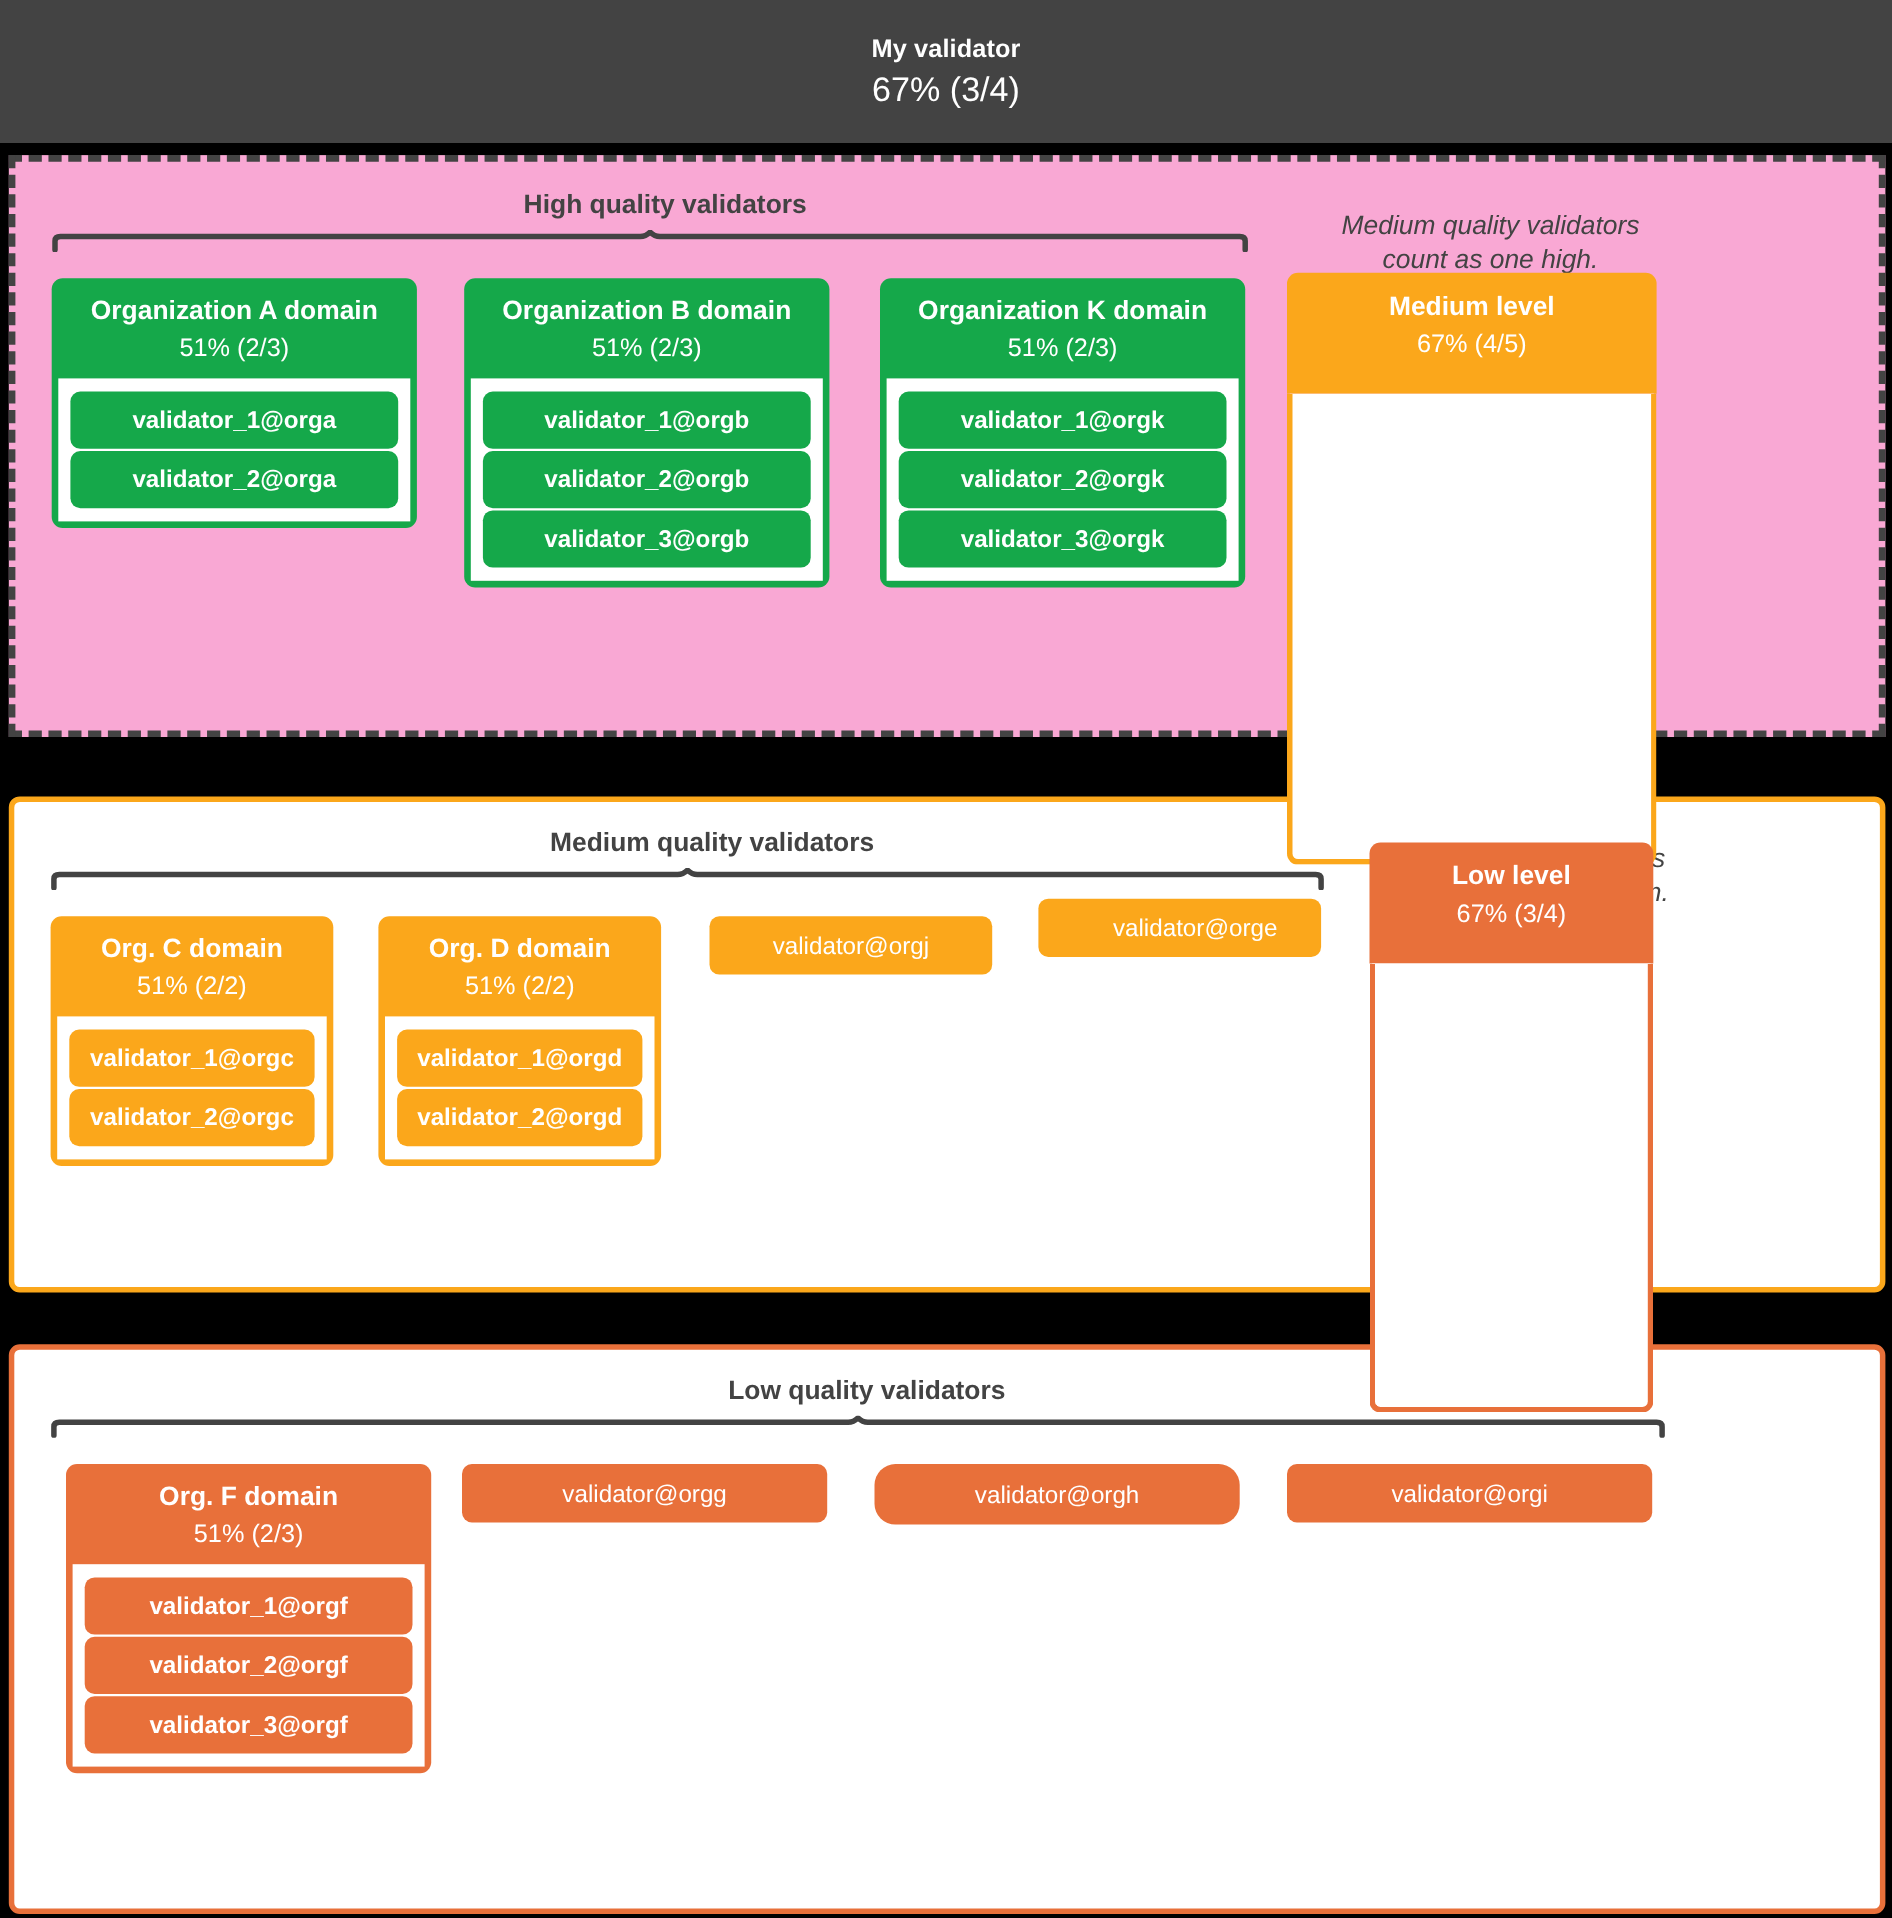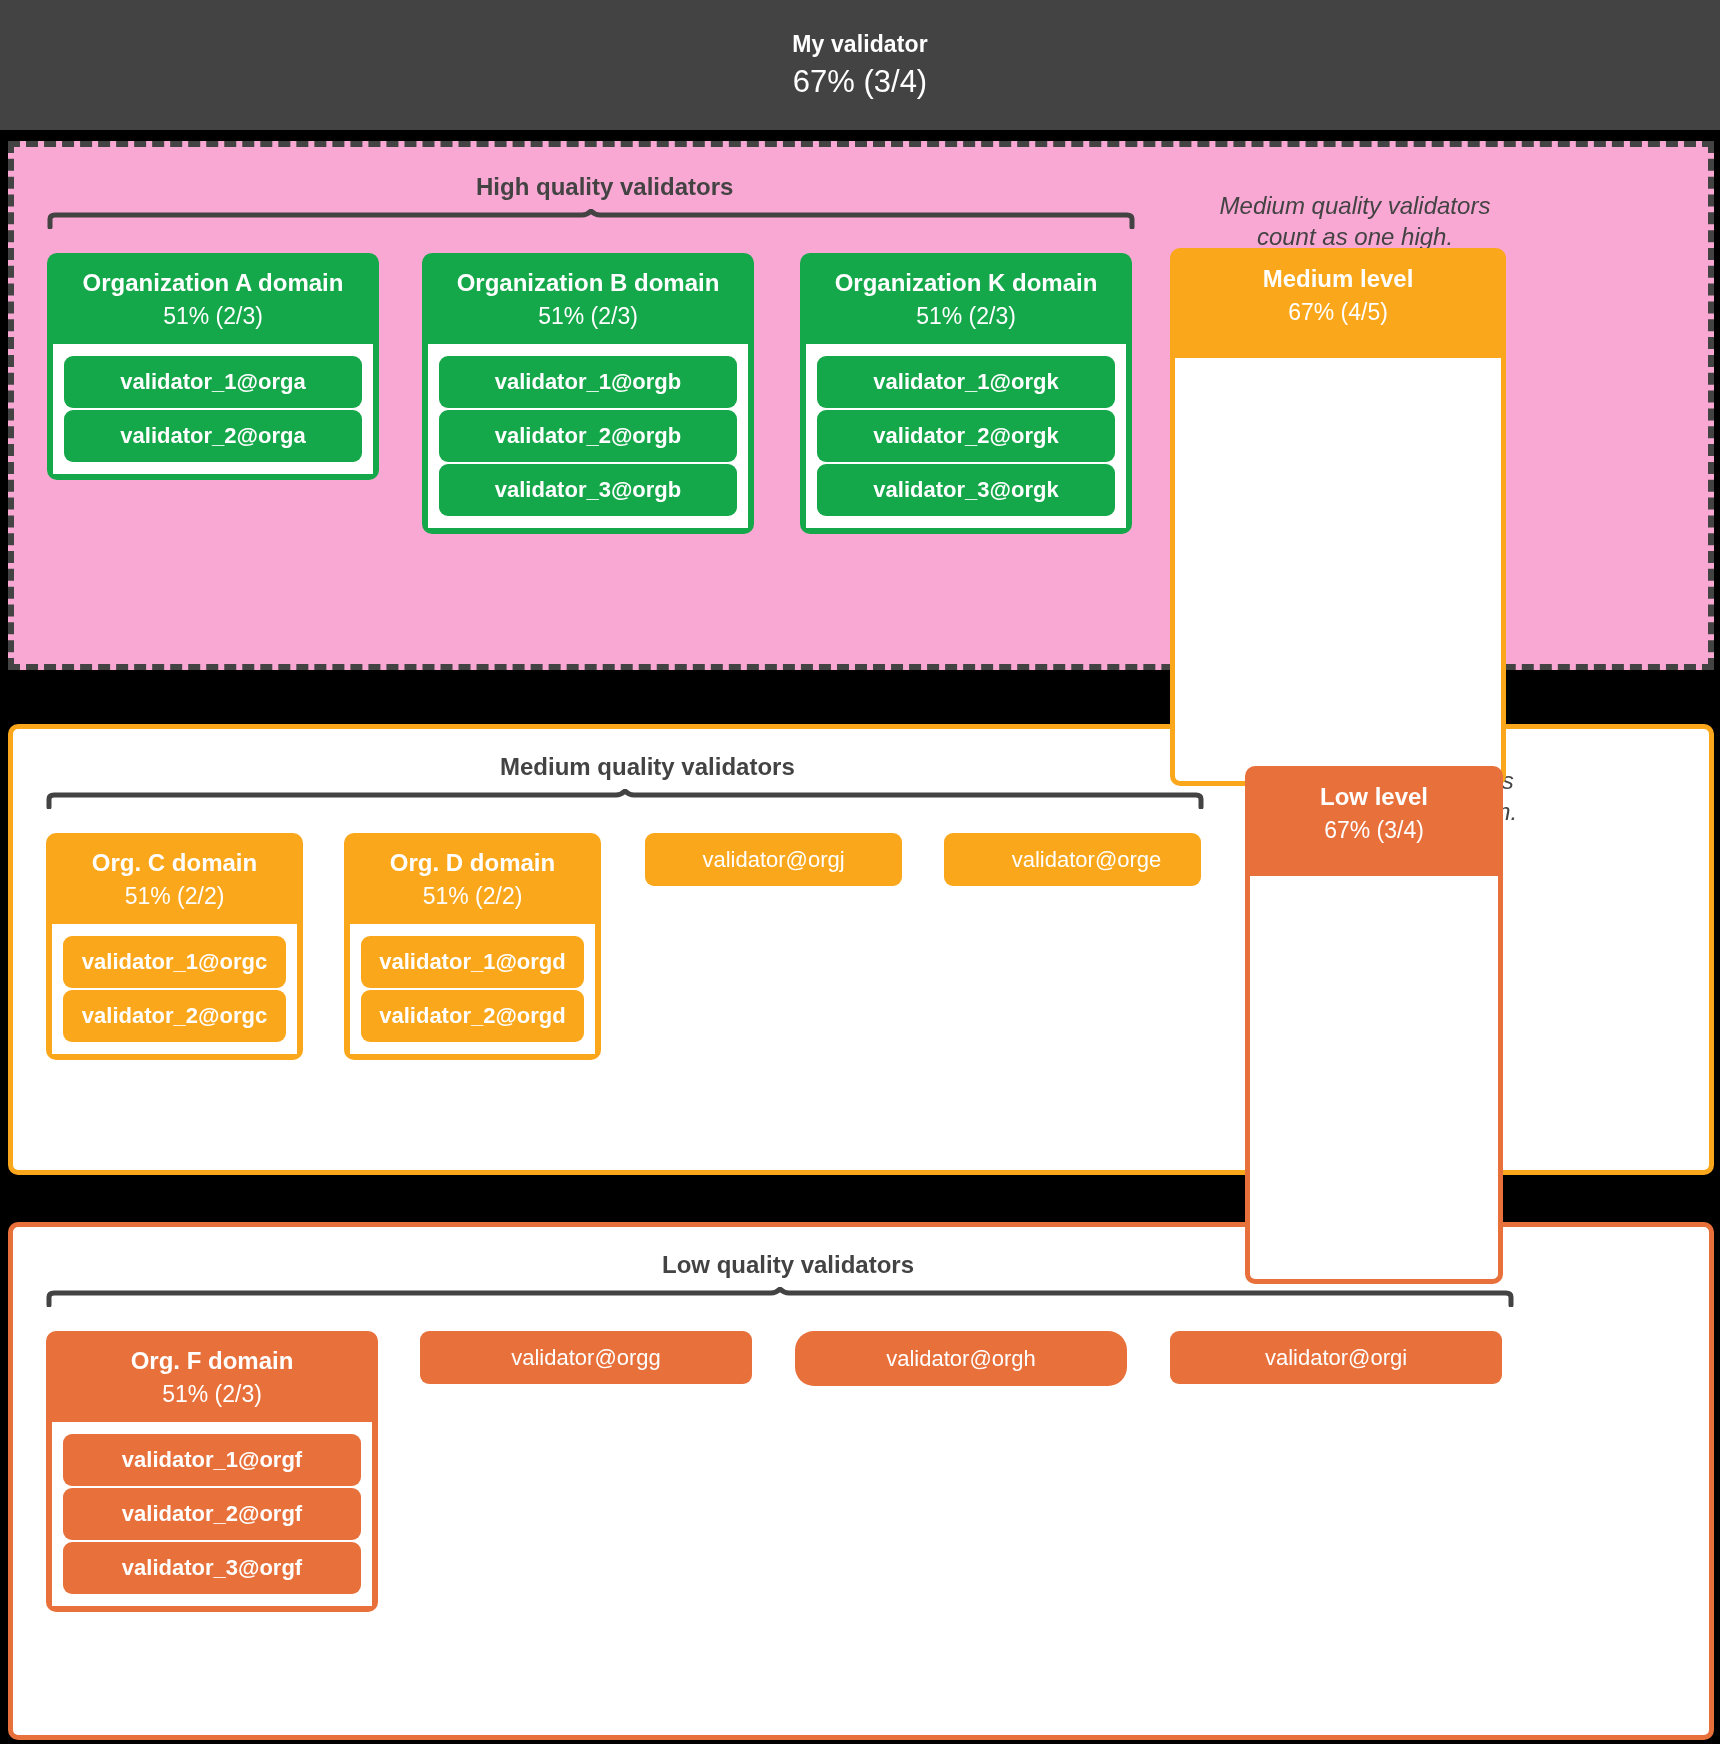--- a/index.html
+++ b/index.html
@@ -213,21 +213,21 @@
         <div class="domain-name">Org. D domain</div>
         <div class="domain-pct">51% (2/2)</div>
       </div>
       <div class="domain-body">
         <div class="pill c-amber">validator_1@orgd</div>
         <div class="pill c-amber">validator_2@orgd</div>
       </div>
     </div>
 
     <div class="pill-standalone c-amber" style="left:632px; top:104px; width:257px; height:53px;">validator@orgj</div>
-    <div class="pill-standalone c-amber" style="left:931px; top:104px; width:257px; height:53px;padding-left:28px;">validator@orge</div>
+    <div class="pill-standalone c-amber" style="left:931px; top:88px; width:257px; height:53px;padding-left:28px;">validator@orge</div>
 
     <div class="sec-note" style="left:1232px; top:36px; width:308px;">Low quality validators
 count as one medium.</div>
   </div>
 
   <div class="level-card" style="left:1245px; top:766px; width:258px; z-index:5;">
     <div class="level-head c-orange">
       <div class="level-name">Low level</div>
       <div class="level-pct">67% (3/4)</div>
     </div>
@@ -236,21 +236,21 @@
 
   <div class="section sec-low">
     <div class="sec-label" style="left:649px; top:24px;">Low quality validators</div>
 
     <div class="brace" style="left:32px; top:60px;">
       <svg width="1470" height="20" viewBox="0 0 1470 20">
         <path d="M4 18 L4 10 Q4 6 9 6 L726 6 Q731 6 735 2 Q739 6 744 6 L1461 6 Q1466 6 1466 10 L1466 18" fill="none" stroke="#434343" stroke-width="5" stroke-linecap="round"></path>
       </svg>
     </div>
 
-    <div class="domain-card o" style="left:33px; top:104px; width:332px;">
+    <div class="domain-card o" style="left:47px; top:104px; width:332px;">
       <div class="domain-head">
         <div class="domain-name">Org. F domain</div>
         <div class="domain-pct">51% (2/3)</div>
       </div>
       <div class="domain-body">
         <div class="pill c-orange">validator_1@orgf</div>
         <div class="pill c-orange">validator_2@orgf</div>
         <div class="pill c-orange">validator_3@orgf</div>
       </div>
     </div>

